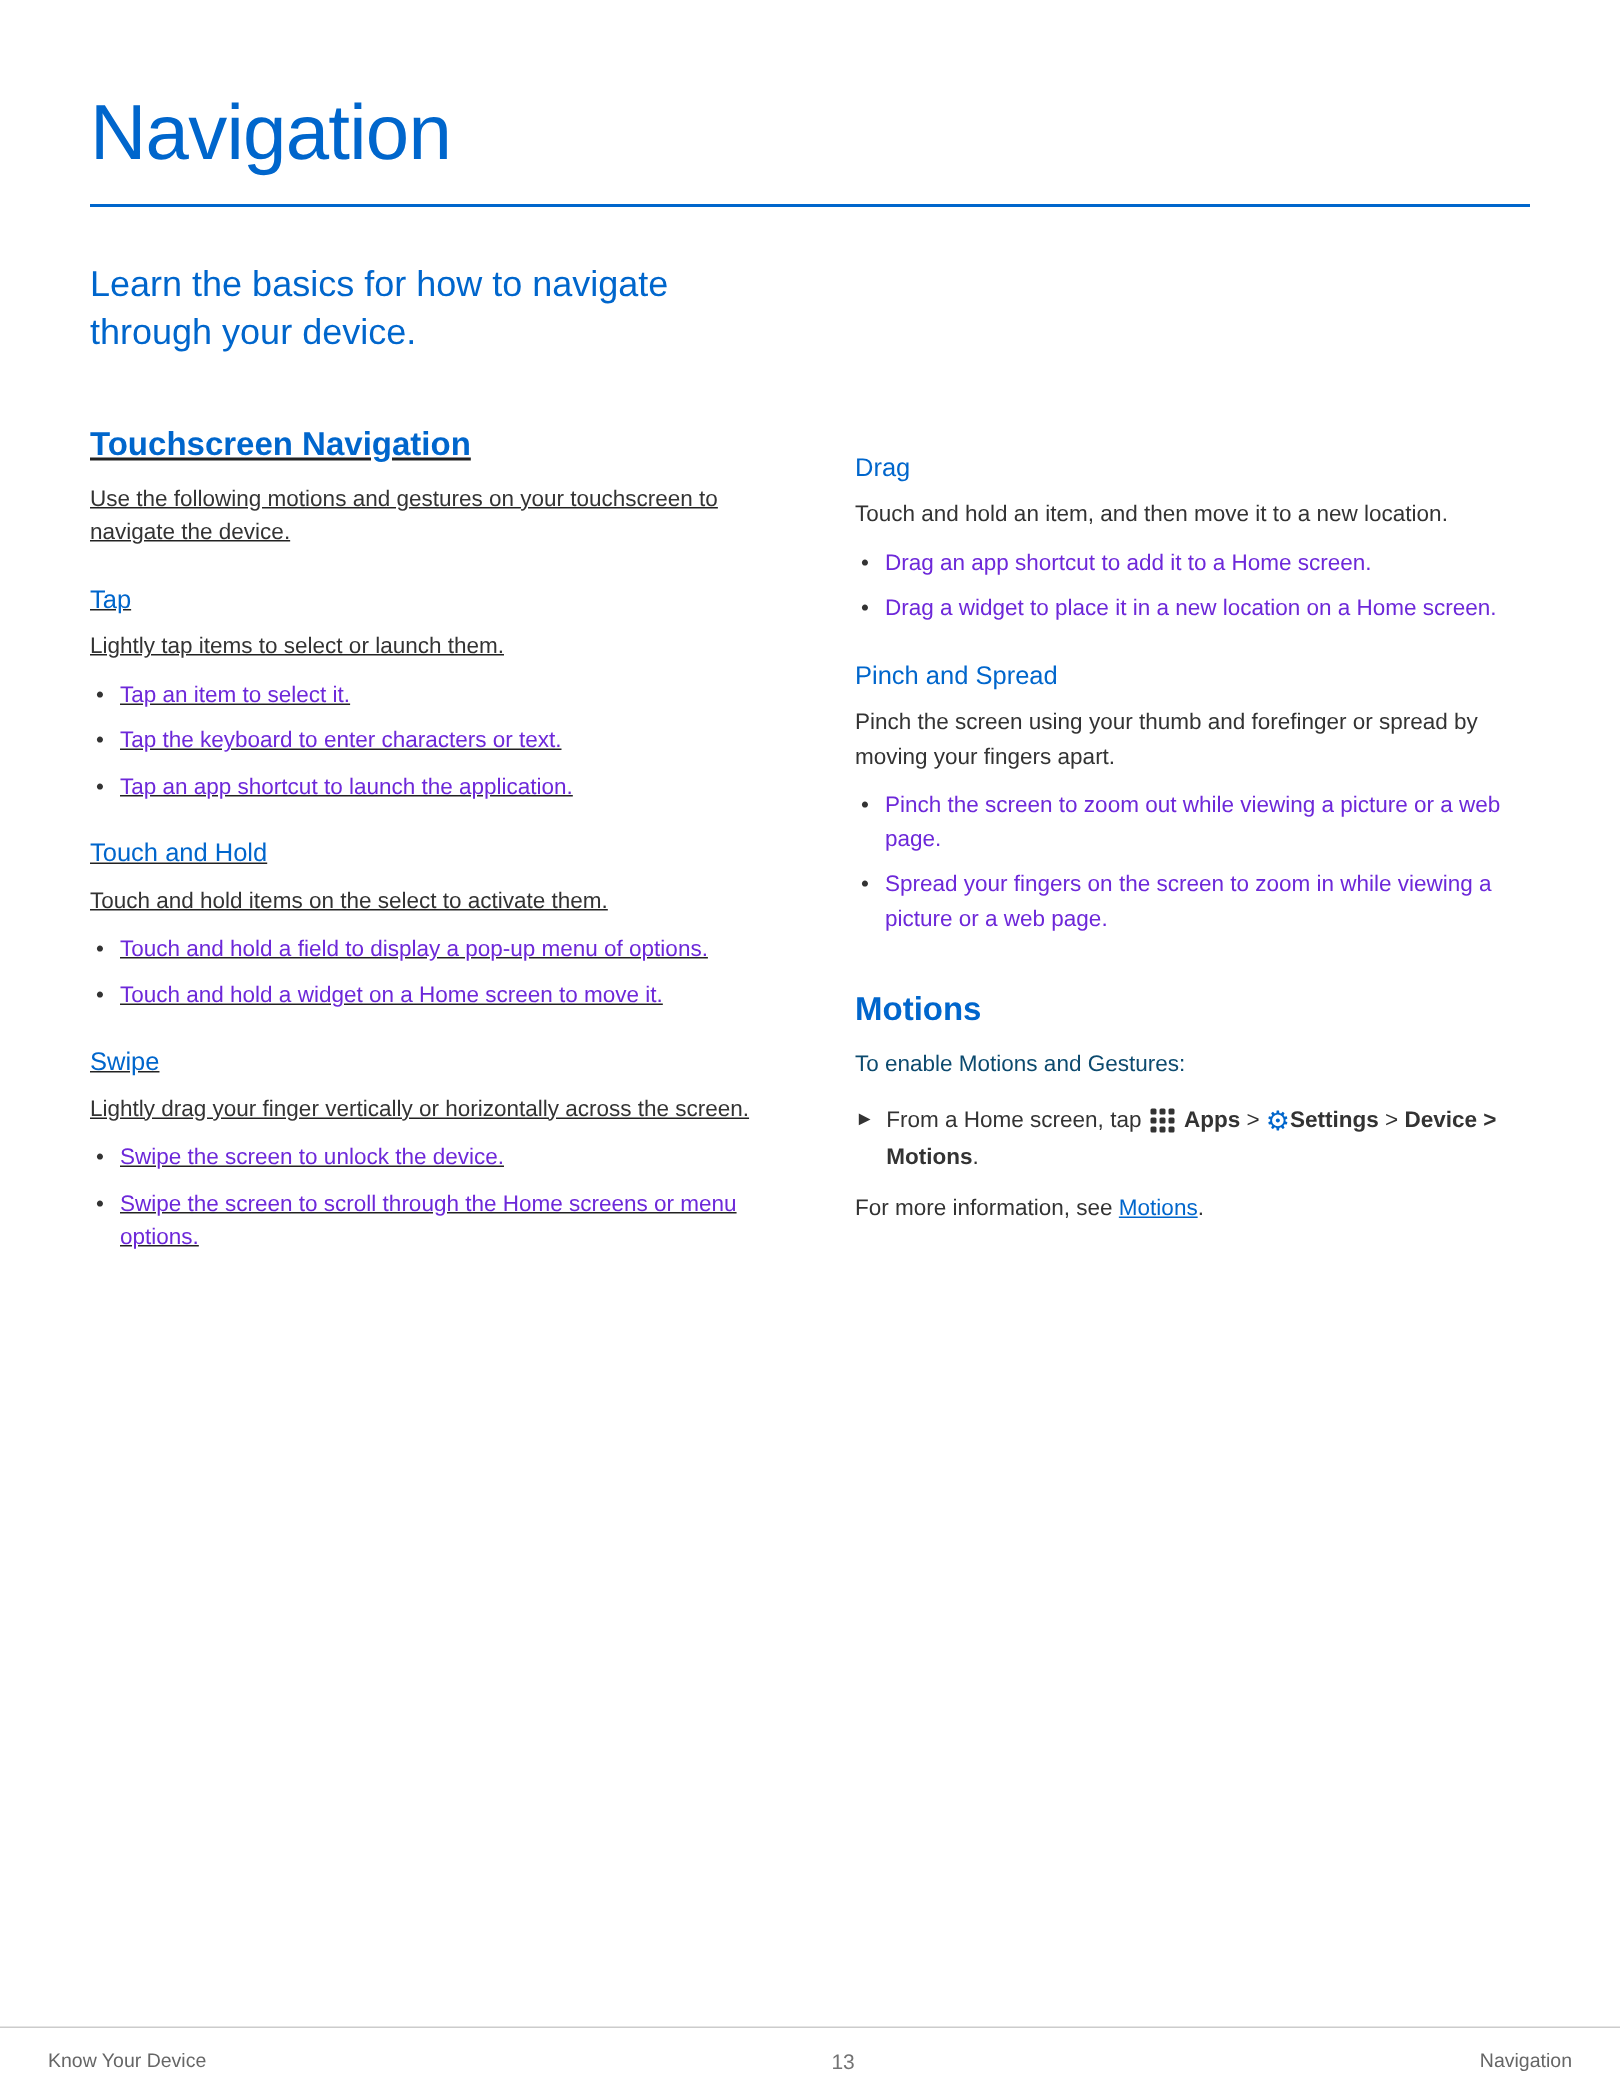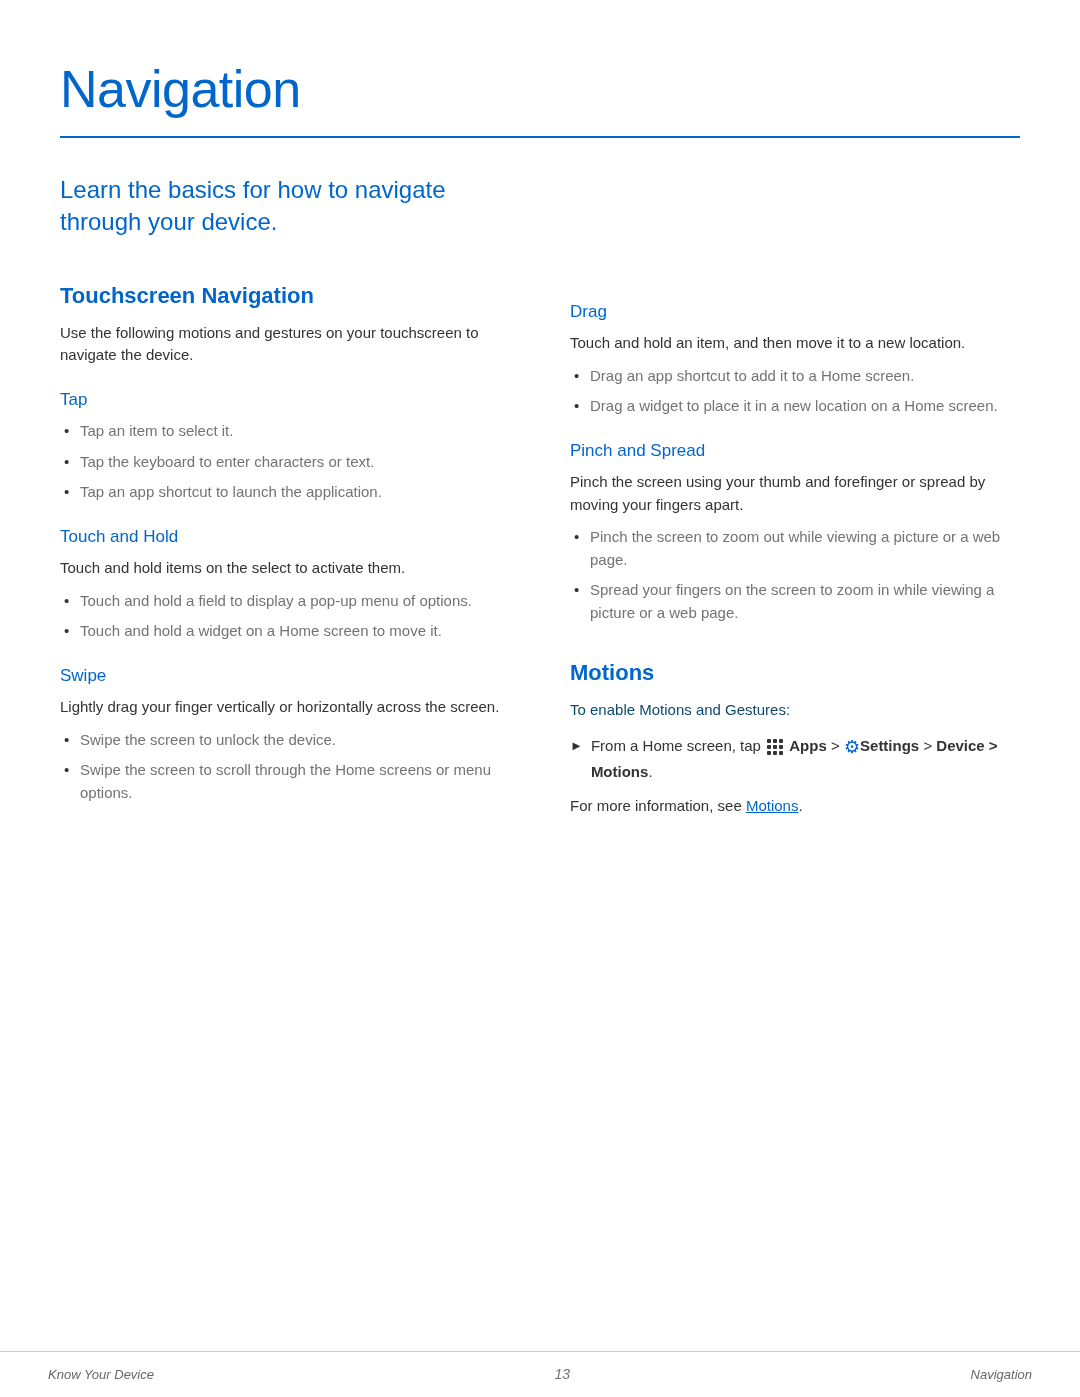--- a/index.html
+++ b/index.html
@@ -49,20 +49,21 @@
     }
 
     
     .two-col {
       display: flex;
       gap: 60px;
     }
 
     .col-left {
       flex: 1;
+      text-decoration: underline;
     }
 
     .col-right {
       flex: 1;
     }
 
     
     .section-heading {
       font-size: 22px;
       font-weight: 600;
@@ -95,21 +96,21 @@
 
     
     .bullet-list {
       list-style: none;
       padding: 0;
       margin: 0 0 10px 0;
     }
 
     .bullet-list li {
       font-size: 15px;
-      color: #737373;
+      color: #6d28d9;
       padding-left: 20px;
       position: relative;
       margin-bottom: 8px;
       line-height: 1.5;
     }
 
     .bullet-list li::before {
       content: "•";
       position: absolute;
       left: 4px;
@@ -167,25 +168,24 @@
 
     
     .page-footer {
       position: absolute;
       bottom: 0;
       left: 0;
       right: 0;
       border-top: 1px solid #cccccc;
       display: flex;
       justify-content: space-between;
-      align-items: center;
-      padding: 12px 48px;
+      align-items: flex-start;
+      padding: 12px 32px;
       font-size: 13px;
       color: #666;
-      font-style: italic;
     }
 
     .footer-center {
       font-size: 14px;
       color: #737373;
     }
   </style>
 </head>
 <body>
 
@@ -197,20 +197,21 @@
   <p class="intro-text">Learn the basics for how to navigate through your device.</p>
 
   <div class="two-col">
 
     <div class="col-left">
 
       <h2 class="section-heading">Touchscreen Navigation</h2>
       <p class="section-description">Use the following motions and gestures on your touchscreen to navigate the device.</p>
 
       <h3 class="sub-heading">Tap</h3>
+      <p class="sub-description">Lightly tap items to select or launch them.</p>
       <ul class="bullet-list">
         <li>Tap an item to select it.</li>
         <li>Tap the keyboard to enter characters or text.</li>
         <li>Tap an app shortcut to launch the application.</li>
       </ul>
 
       <h3 class="sub-heading">Touch and Hold</h3>
       <p class="sub-description">Touch and hold items on the select to activate them.</p>
       <ul class="bullet-list">
         <li>Touch and hold a field to display a pop-up menu of options.</li>

